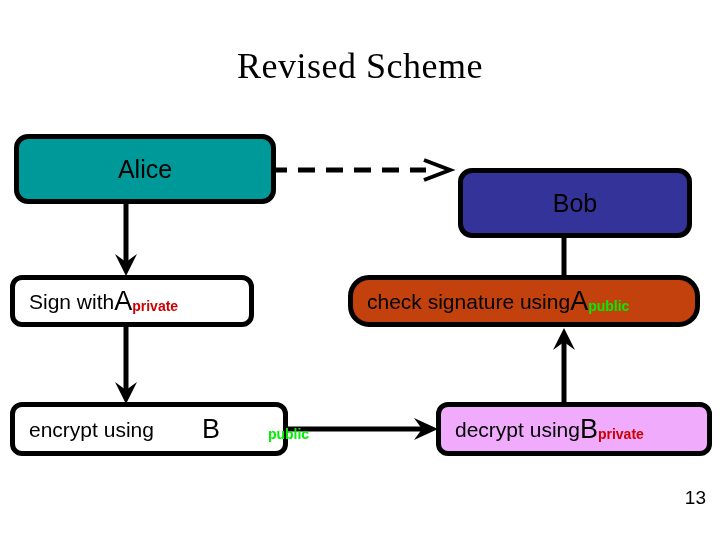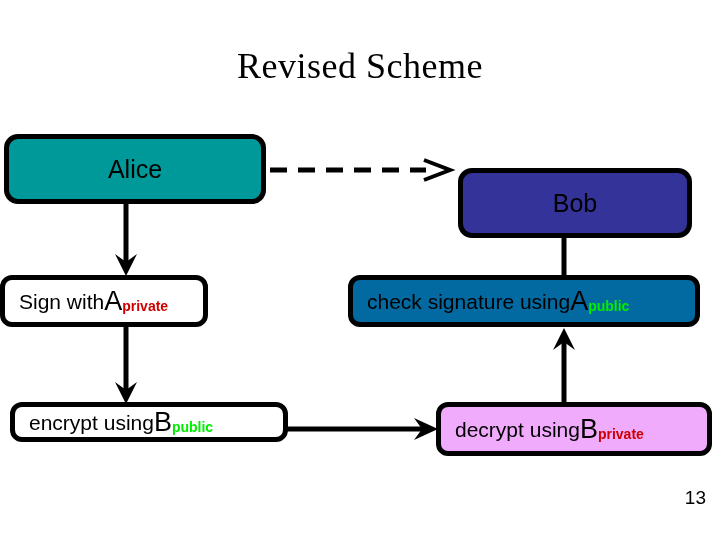--- a/index.html
+++ b/index.html
@@ -54,60 +54,62 @@
   }
   .node.centered { justify-content: center; }
   .node.lead { justify-content: flex-start; padding-left: 14px; }
 
   .node-party {
     font-size: 25px;
   }
 
   
   #alice-box {
-    left: 4px;
+    left: 14px;
     top: 134px;
     width: 262px;
     height: 70px;
     background: #009999;
     border-radius: 14px;
   }
   #bob-box {
     left: 458px;
     top: 134px;
     width: 234px;
     height: 70px;
     background: #333399;
     border-radius: 14px;
     margin-top: 34px;
   }
 
   
   #sign-box {
-    left: 0;
+    left: 10px;
     top: 275px;
-    width: 208px;
+    width: 244px;
     height: 52px;
     background: #ffffff;
   }
   #check-box {
     left: 348px;
     top: 275px;
     width: 352px;
     height: 52px;
-    background: #0369a1;
+    background: #c2410c;
+    border-radius: 21px;
   }
 
   
   #encrypt-box {
     left: 10px;
     top: 402px;
     width: 278px;
-    height: 40px;
-    background: #ffffff;
+    height: 54px;
+    background: #ffffff;
+    gap: 48px;
   }
   #decrypt-box {
     left: 436px;
     top: 402px;
     width: 276px;
     height: 54px;
     background: #f0abfc;
   }
 
   

